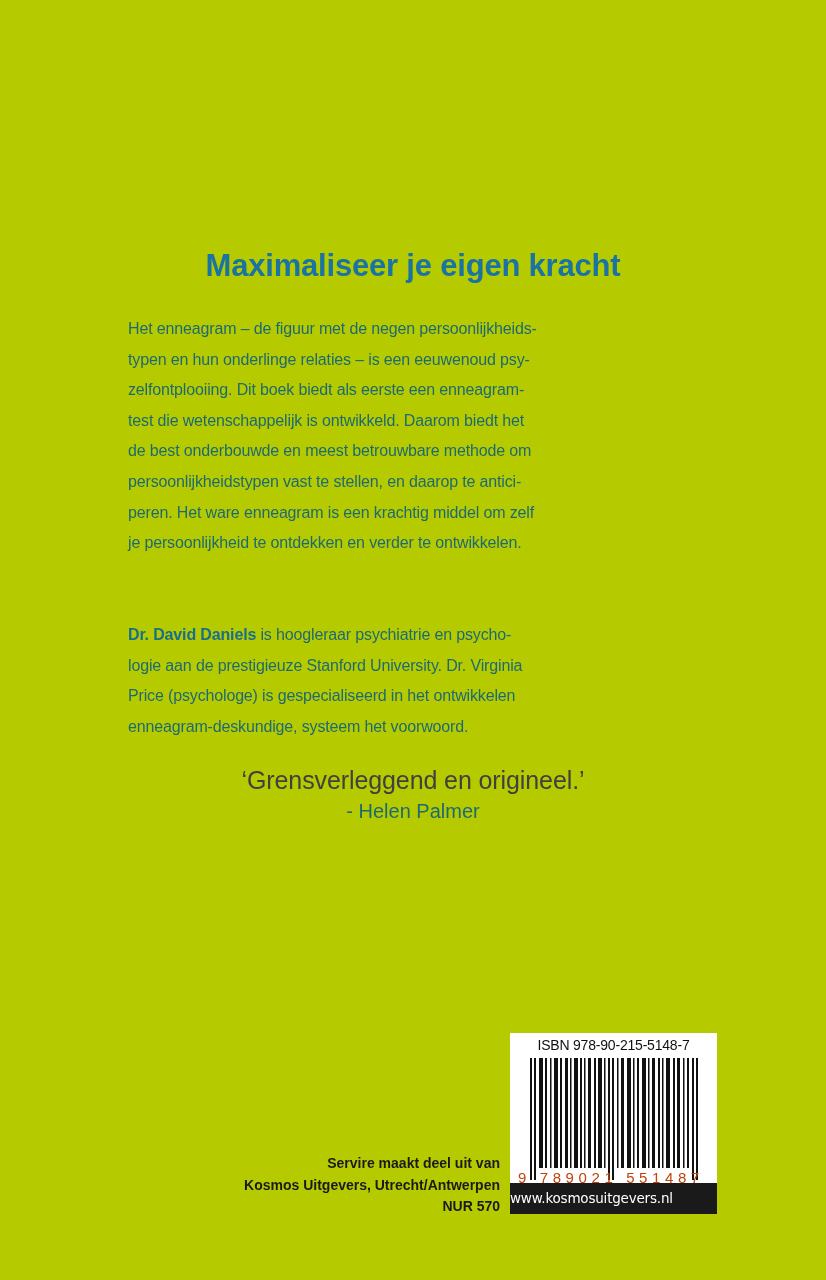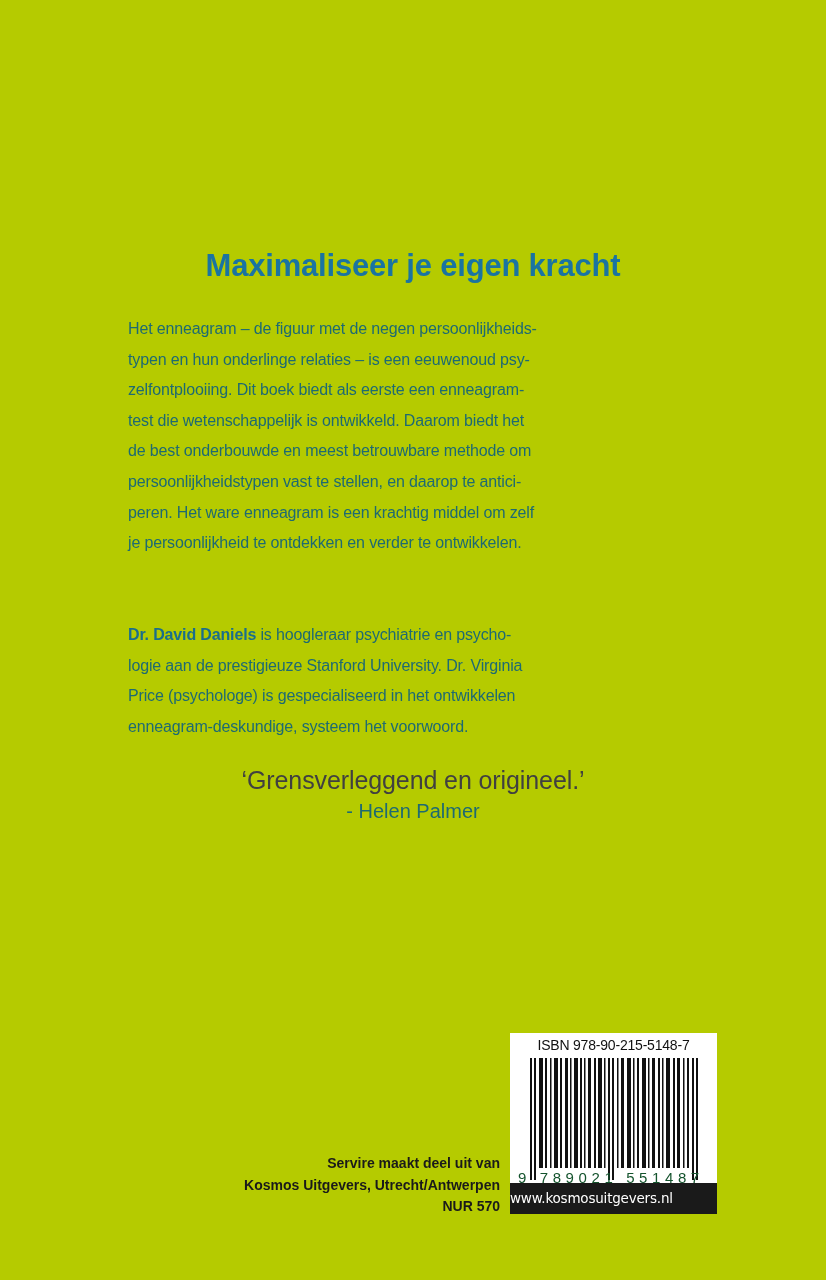--- a/index.html
+++ b/index.html
@@ -106,21 +106,21 @@
       left: 20px;
       top: 25px;
       width: 168px;
       height: 122px;
     }
     .bar-digits {
       position: absolute;
       left: 8px;
       top: 136px;
       font-size: 15px;
-      color: #14532d;
+      color: #c2410c;
       letter-spacing: 4.6px;
       background: transparent;
     }
     .url-strip {
       position: absolute;
       left: 0;
       bottom: 0;
       width: 207px;
       height: 31px;
       background: #1a1a1a;

